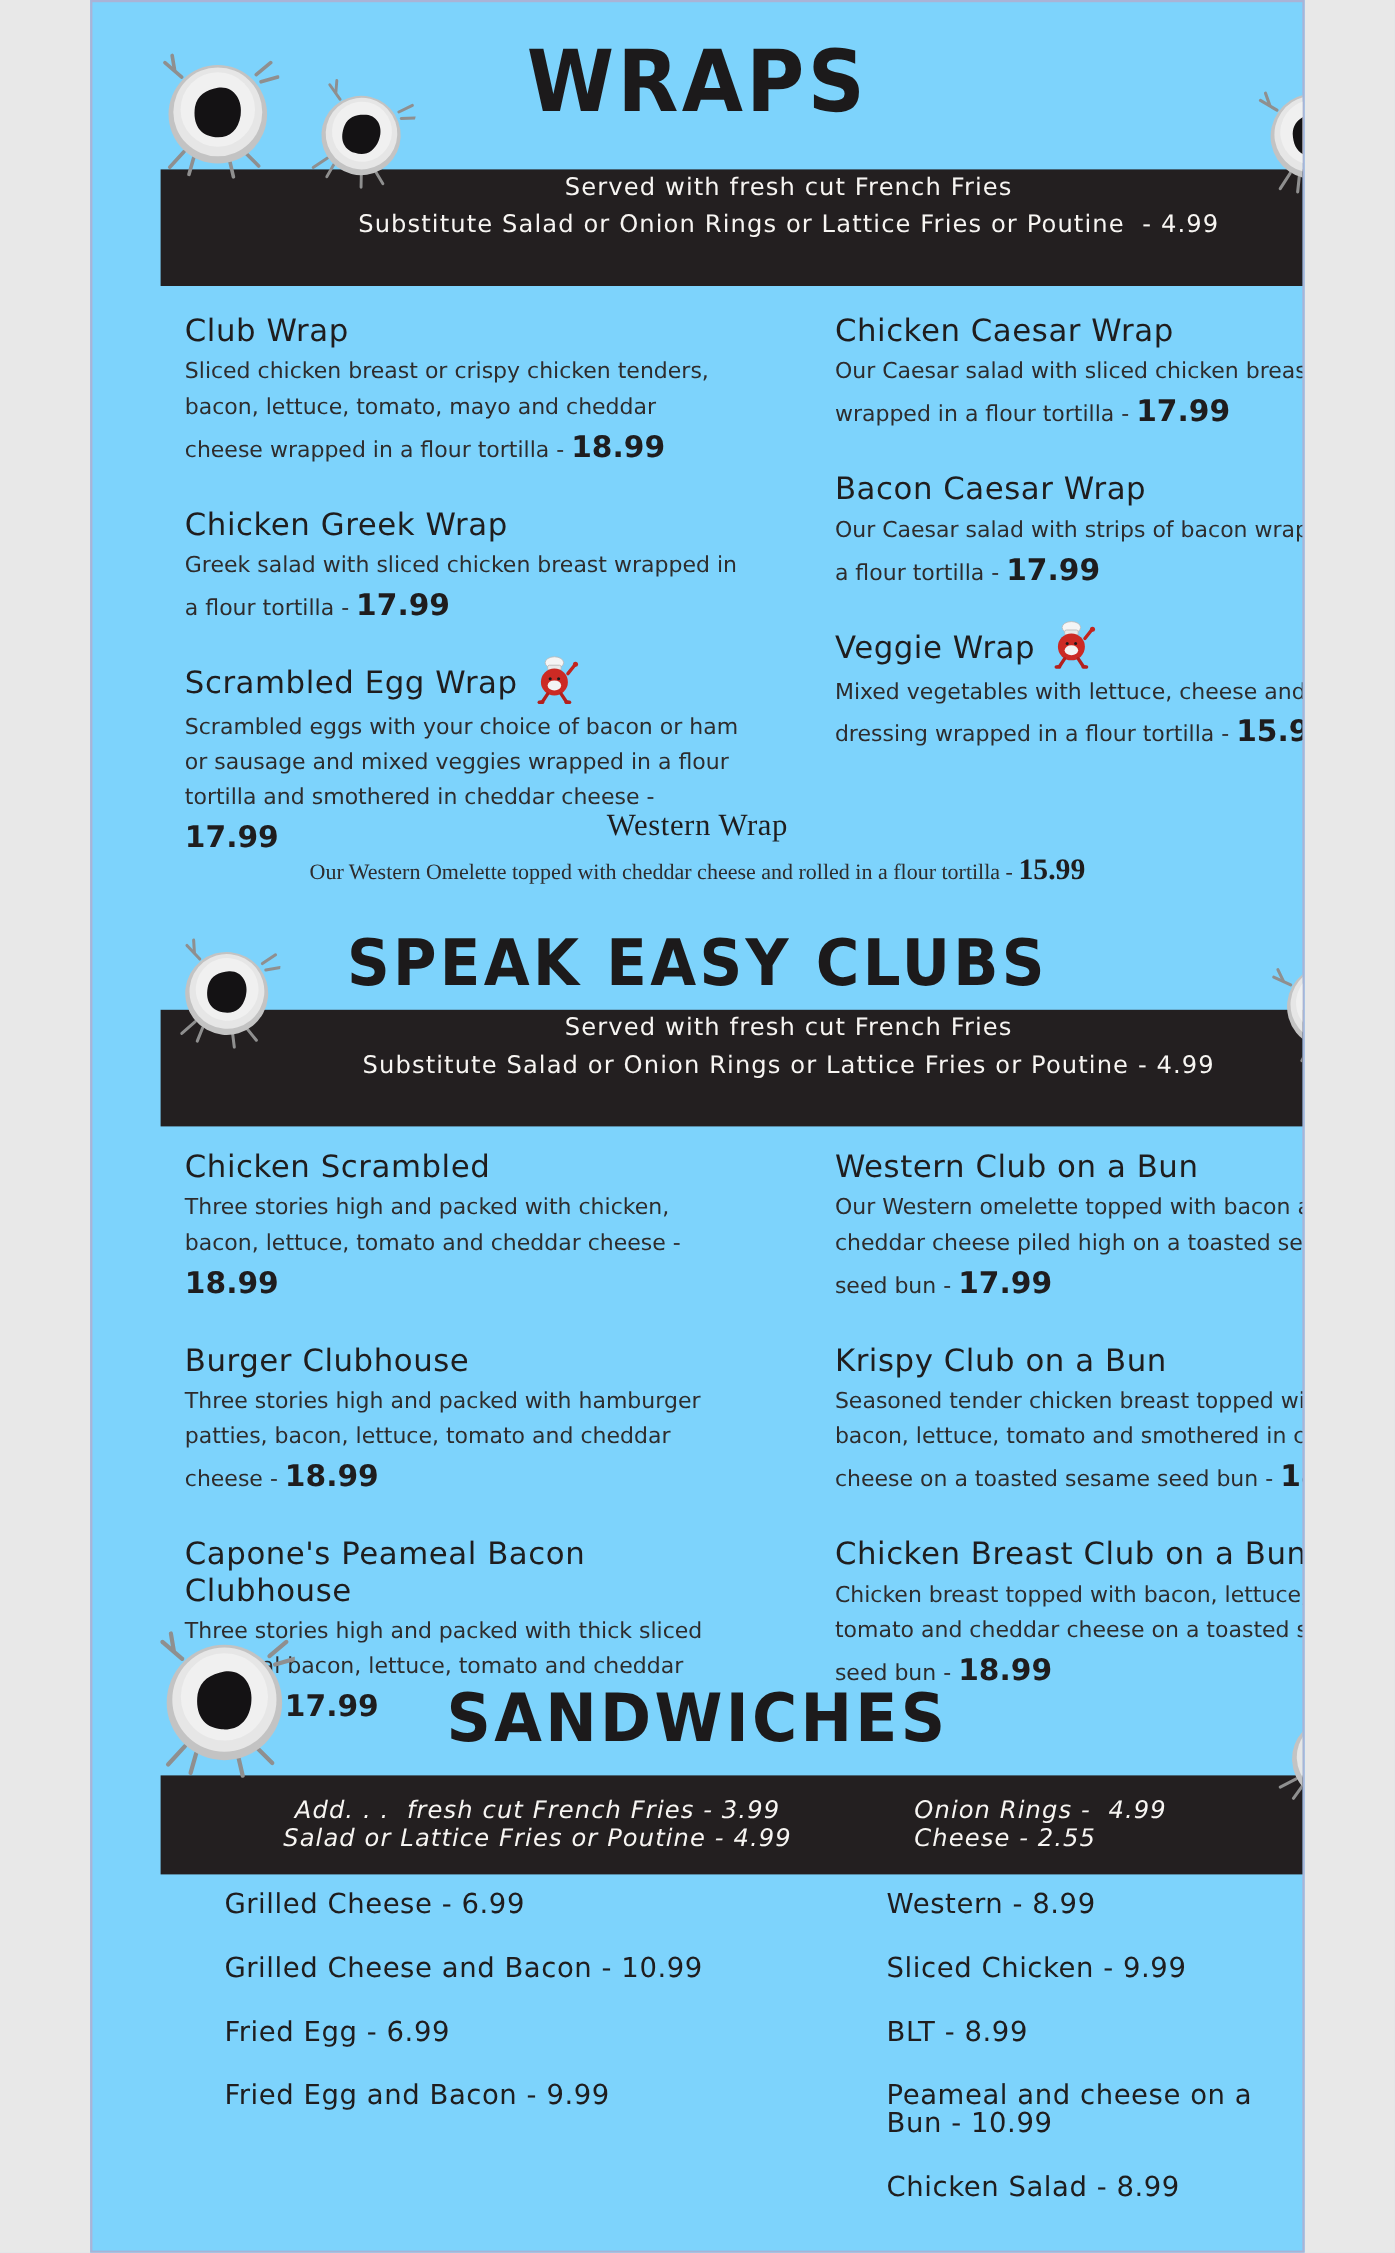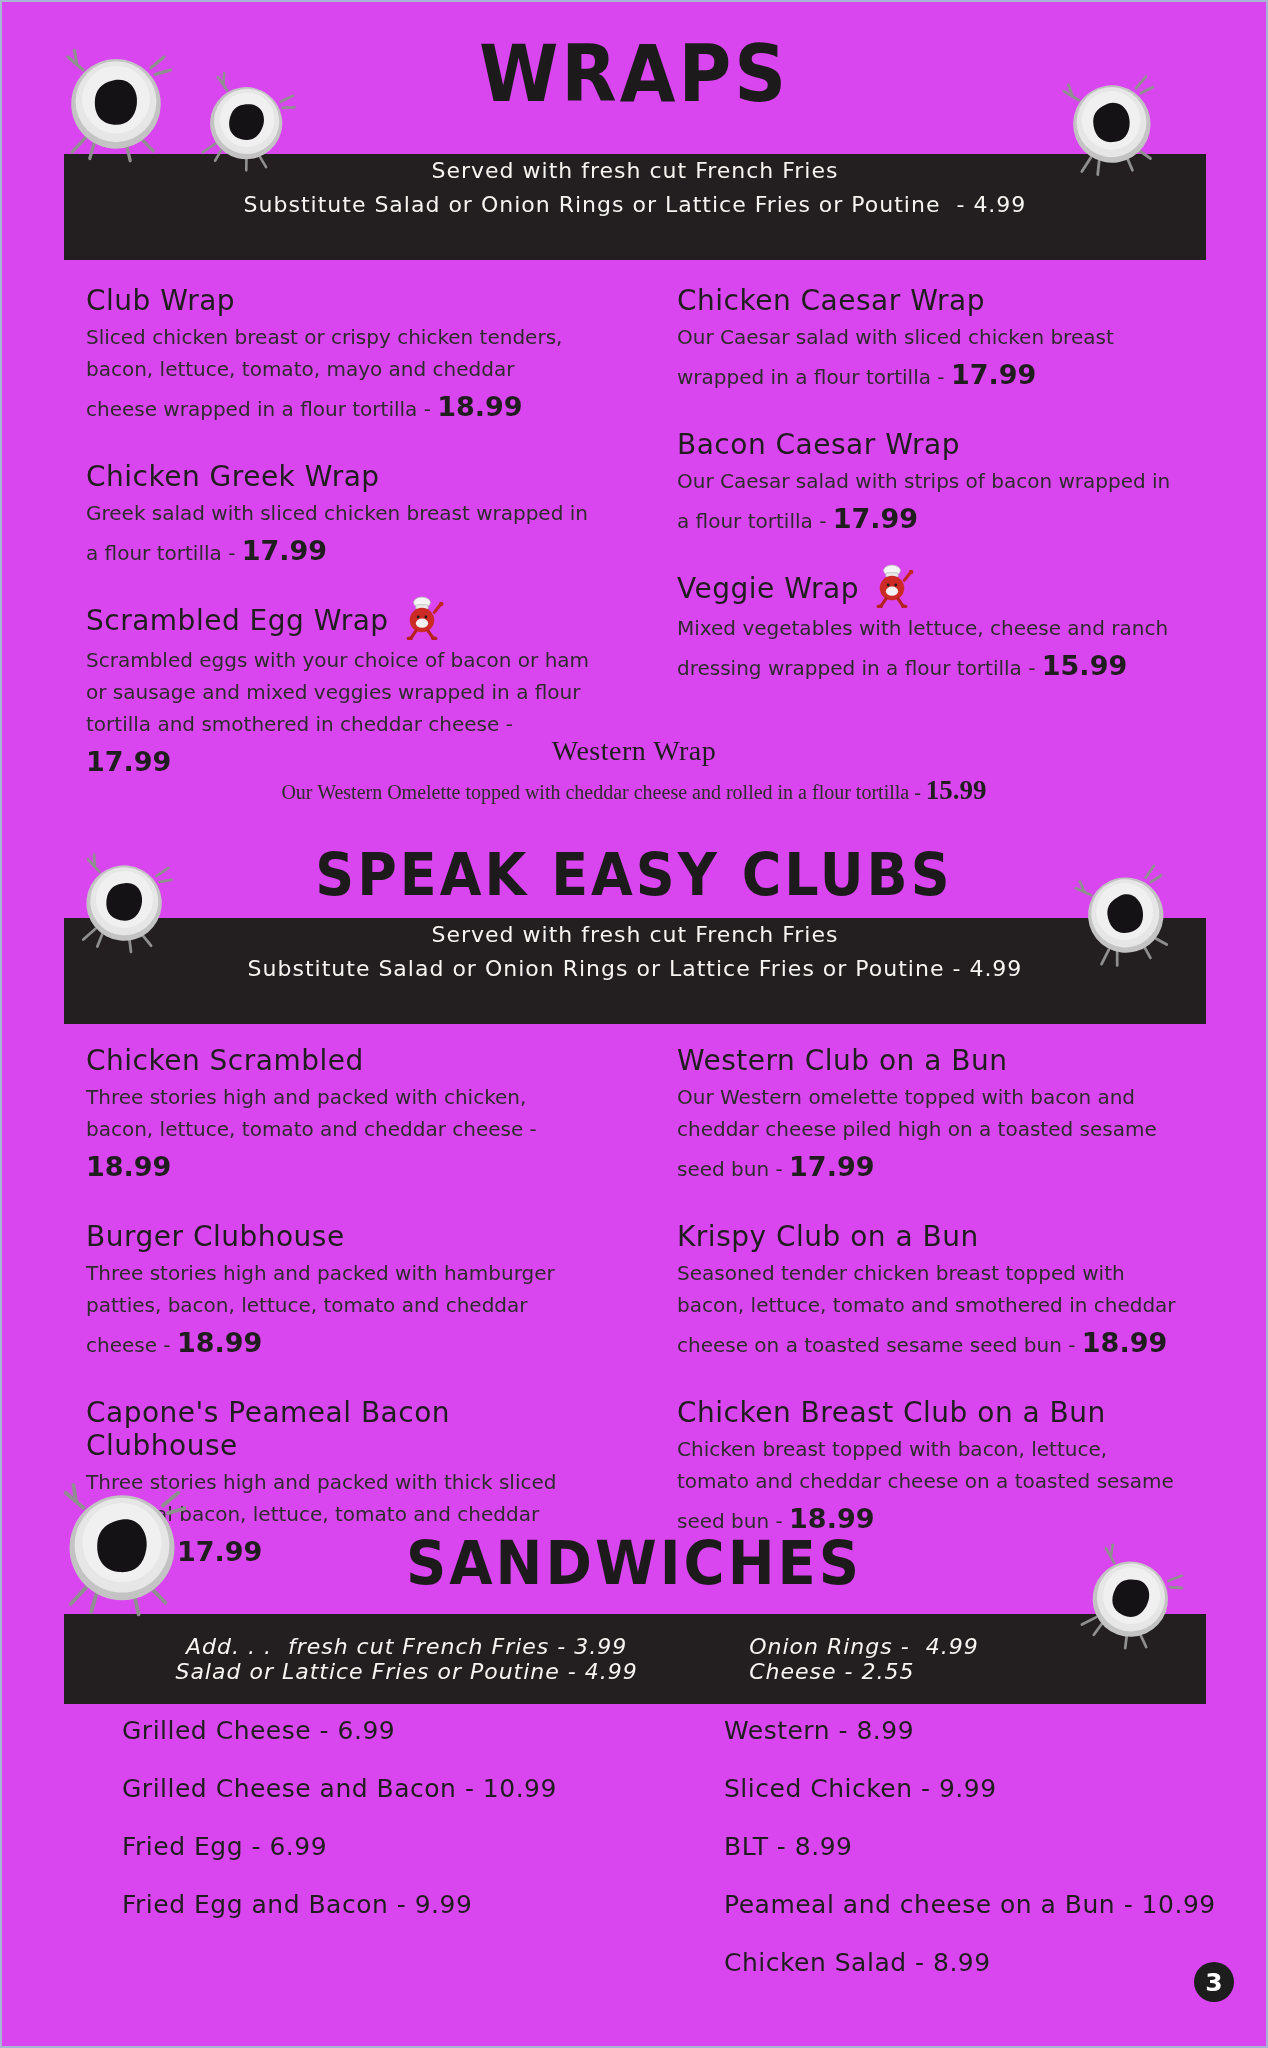--- a/index.html
+++ b/index.html
@@ -1,18 +1,18 @@
 <!DOCTYPE html>
 <html><head>
 <meta charset="utf-8">
 <style>
   html,body{margin:0;padding:0;background:#e8e8e8;}
   .page{
-    position:relative;width:1268px;height:2048px;margin:0 auto;
-    background:#d946ef;border:2px solid #aab3d6;box-sizing:border-box;
+    position:relative;width:1104px;height:2048px;margin:0 auto;
+    background:#7dd3fc;border:2px solid #aab3d6;box-sizing:border-box;
     font-family:"DejaVu Sans", sans-serif;color:#2e2c2d;overflow:hidden;
   }
   .section-title{
     position:absolute;left:0;right:0;margin:0;text-align:center;
     font-family:"DejaVu Sans", sans-serif;font-weight:700;color:#1c1a1b;
     letter-spacing:3px;transform:scaleY(1.08);z-index:2;
   }
   #wraps-title{top:30px;font-size:72px;}
   #clubs-title{top:842px;font-size:54px;}
   #sandwiches-title{top:1528px;font-size:56px;}

